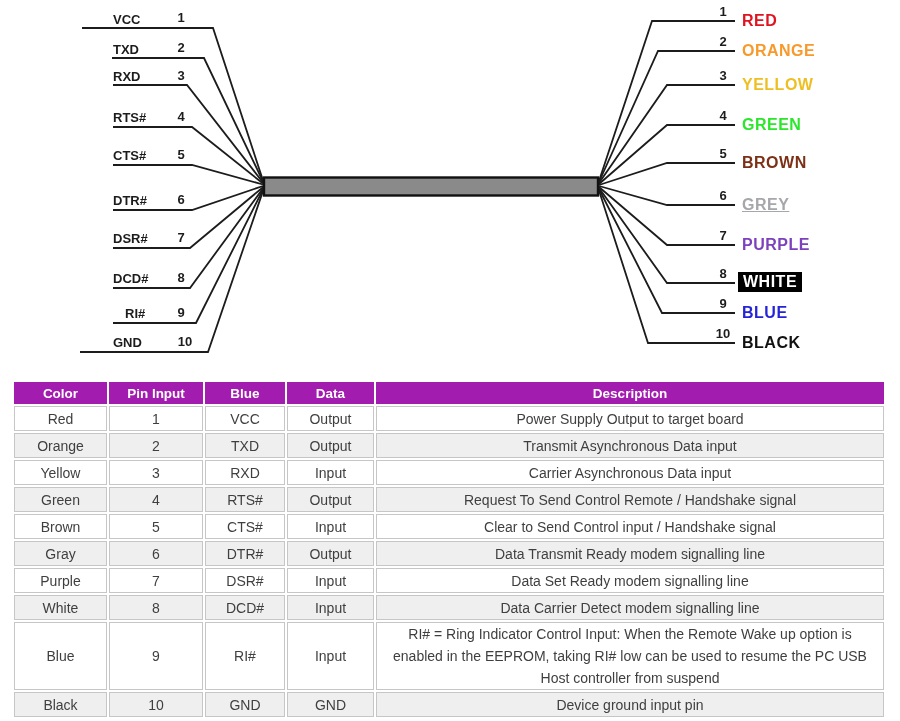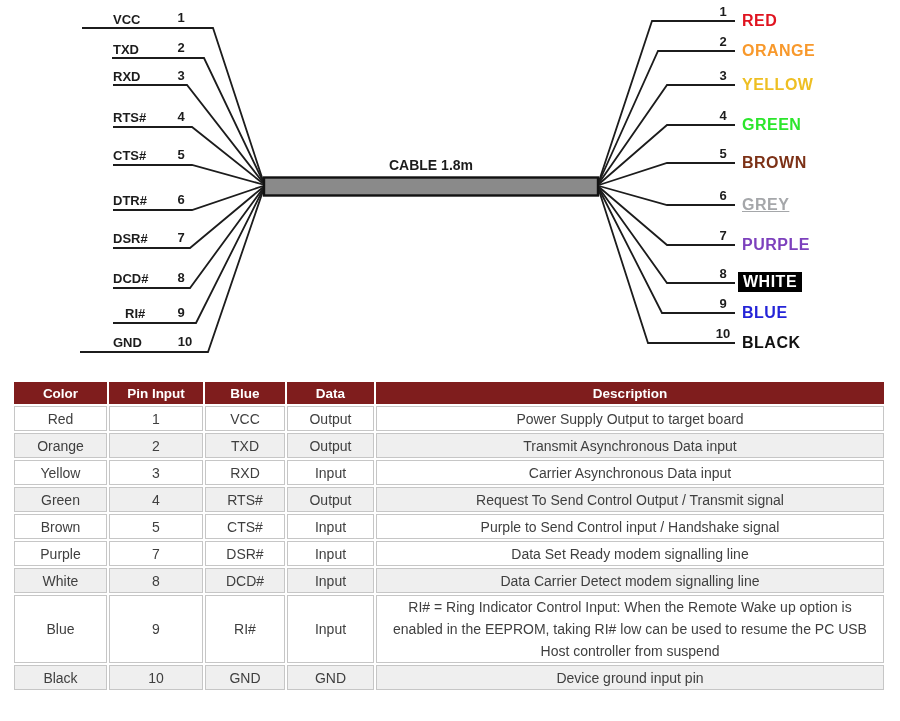--- a/index.html
+++ b/index.html
@@ -12,21 +12,21 @@
   .lname{left:113px;font-size:13px;}
   .lpin{left:168px;width:26px;text-align:center;font-size:13px;font-weight:bold;position:absolute;color:#1c1c1c;}
   .rpin{left:710px;width:26px;text-align:center;font-size:13px;font-weight:bold;position:absolute;color:#1c1c1c;}
   .rlabel{left:742px;font-size:16px;letter-spacing:.5px;}
   .rlabel.boxed{padding:1px 5px;left:738px;}
   .cable-label{position:absolute;left:264px;top:157px;width:334px;text-align:center;font-size:14px;font-weight:bold;color:#1c1c1c;}
 
   
   .table-wrap{position:absolute;left:12px;top:380px;width:874px;}
   table{border-collapse:separate;border-spacing:2px;width:100%;table-layout:fixed;}
-  th{background:#7f1d1d;color:#ffffff;font-size:13.5px;font-weight:bold;height:20px;padding:1px 2px;text-align:center;}
+  th{background:#a21caf;color:#ffffff;font-size:13.5px;font-weight:bold;height:20px;padding:1px 2px;text-align:center;}
   td{border:1px solid #c6c6c6;background:#ffffff;color:#3f3f3f;font-size:14px;line-height:22px;text-align:center;padding:0 6px;height:23px;}
   tr.alt td{background:#efefef;}
 </style>
 </head>
 <body>
 
 <div class="diagram">
   <svg width="900" height="372" viewBox="0 0 900 372">
     <g stroke="#1c1c1c" stroke-width="1.8" fill="none">
 
@@ -49,21 +49,20 @@
       <polyline points="599,186 667,205 735,205"></polyline>
       <polyline points="599,187 667,245 735,245"></polyline>
       <polyline points="599,188 667,283 735,283"></polyline>
       <polyline points="599,189 662,313 735,313"></polyline>
       <polyline points="599,190.5 648,343 735,343"></polyline>
 
       <rect x="264" y="177.5" width="334" height="18" fill="#8a8a8a" stroke="#111111" stroke-width="2.4"></rect>
     </g>
   </svg>
 
-  <div class="cable-label">CABLE 1.8m</div>
 
   <div class="dlabel lname" style="top:12px">VCC</div>
   <div class="dlabel lname" style="top:42px">TXD</div>
   <div class="dlabel lname" style="top:69px">RXD</div>
   <div class="dlabel lname" style="top:110px">RTS#</div>
   <div class="dlabel lname" style="top:148px">CTS#</div>
   <div class="dlabel lname" style="top:193px">DTR#</div>
   <div class="dlabel lname" style="top:231px">DSR#</div>
   <div class="dlabel lname" style="top:271px">DCD#</div>
   <div class="dlabel lname" style="top:306px;left:125px">RI#</div>
@@ -141,28 +140,35 @@
         <td>3</td>
         <td>RXD</td>
         <td>Input</td>
         <td>Carrier Asynchronous Data input</td>
       </tr>
       <tr class="alt">
         <td>Green</td>
         <td>4</td>
         <td>RTS#</td>
         <td>Output</td>
-        <td>Request To Send Control Output / Transmit signal</td>
+        <td>Request To Send Control Remote / Handshake signal</td>
       </tr>
       <tr>
         <td>Brown</td>
         <td>5</td>
         <td>CTS#</td>
         <td>Input</td>
-        <td>Purple to Send Control input / Handshake signal</td>
+        <td>Clear to Send Control input / Handshake signal</td>
+      </tr>
+      <tr class="alt">
+        <td>Gray</td>
+        <td>6</td>
+        <td>DTR#</td>
+        <td>Output</td>
+        <td>Data Transmit Ready modem signalling line</td>
       </tr>
       <tr>
         <td>Purple</td>
         <td>7</td>
         <td>DSR#</td>
         <td>Input</td>
         <td>Data Set Ready modem signalling line</td>
       </tr>
       <tr class="alt">
         <td>White</td>

